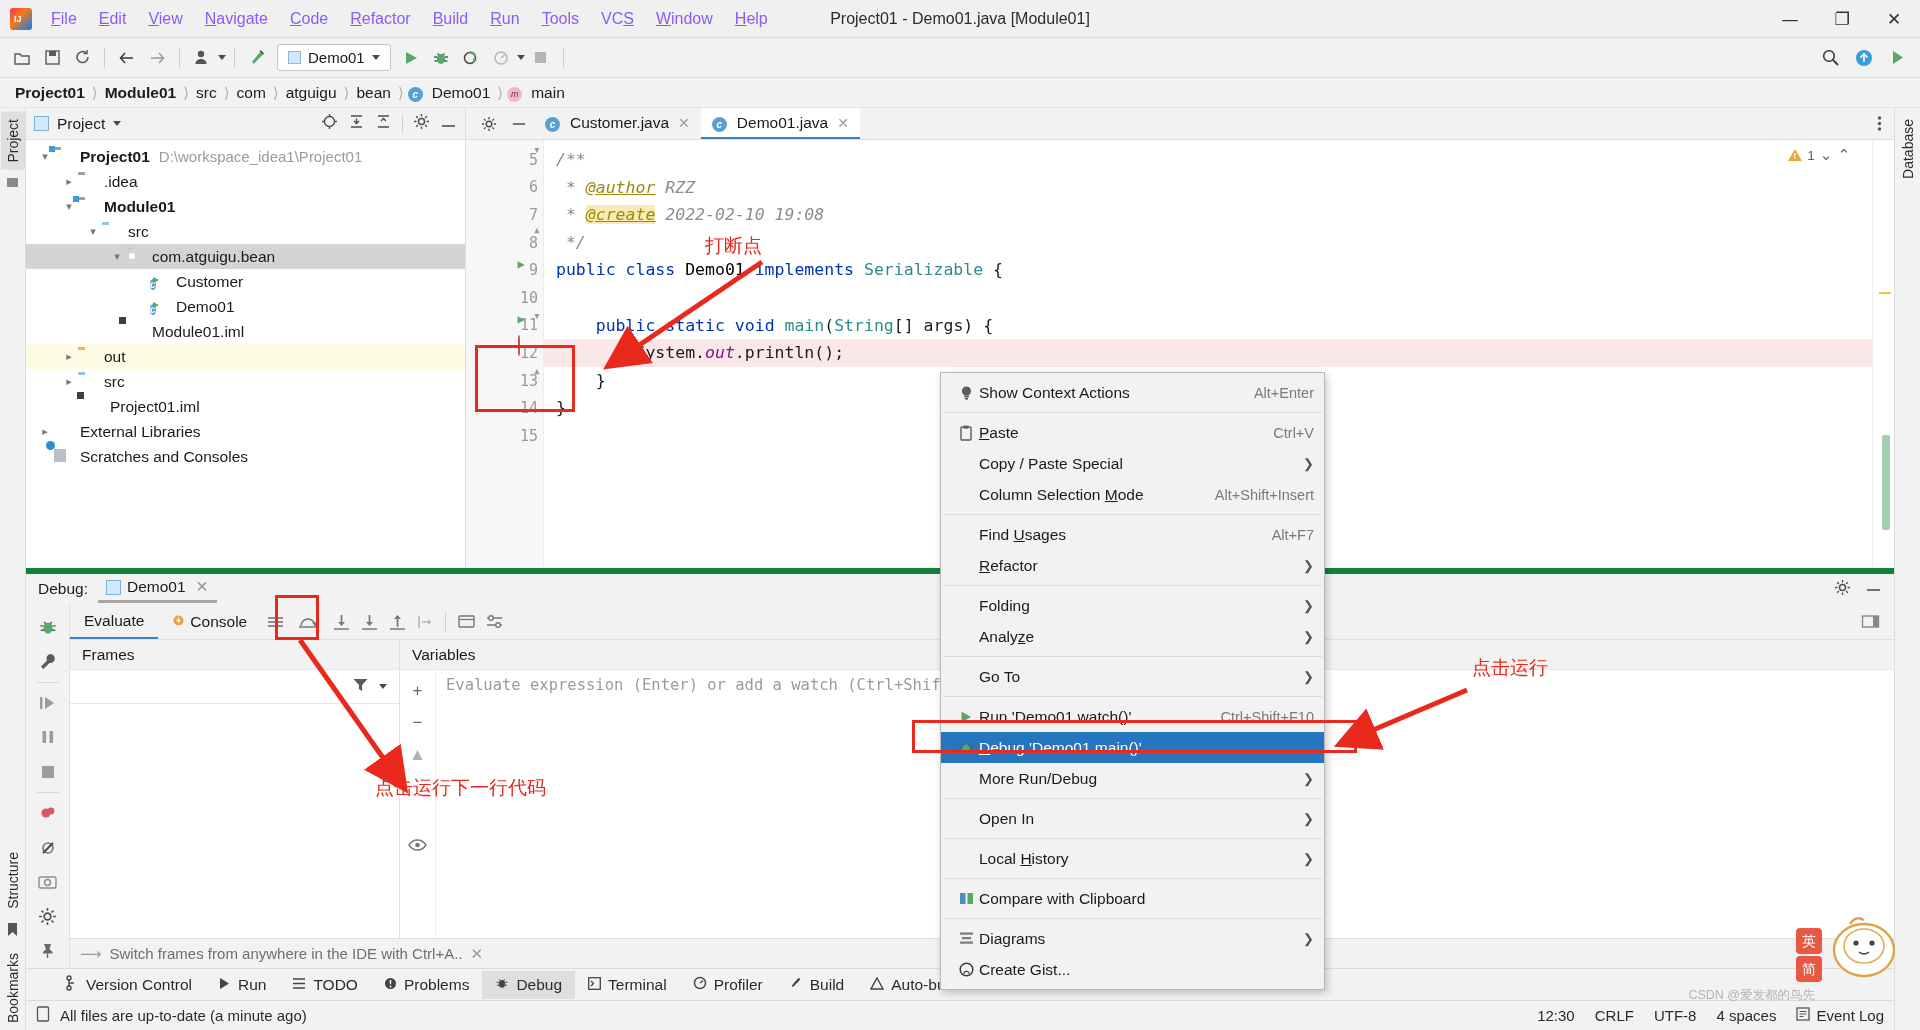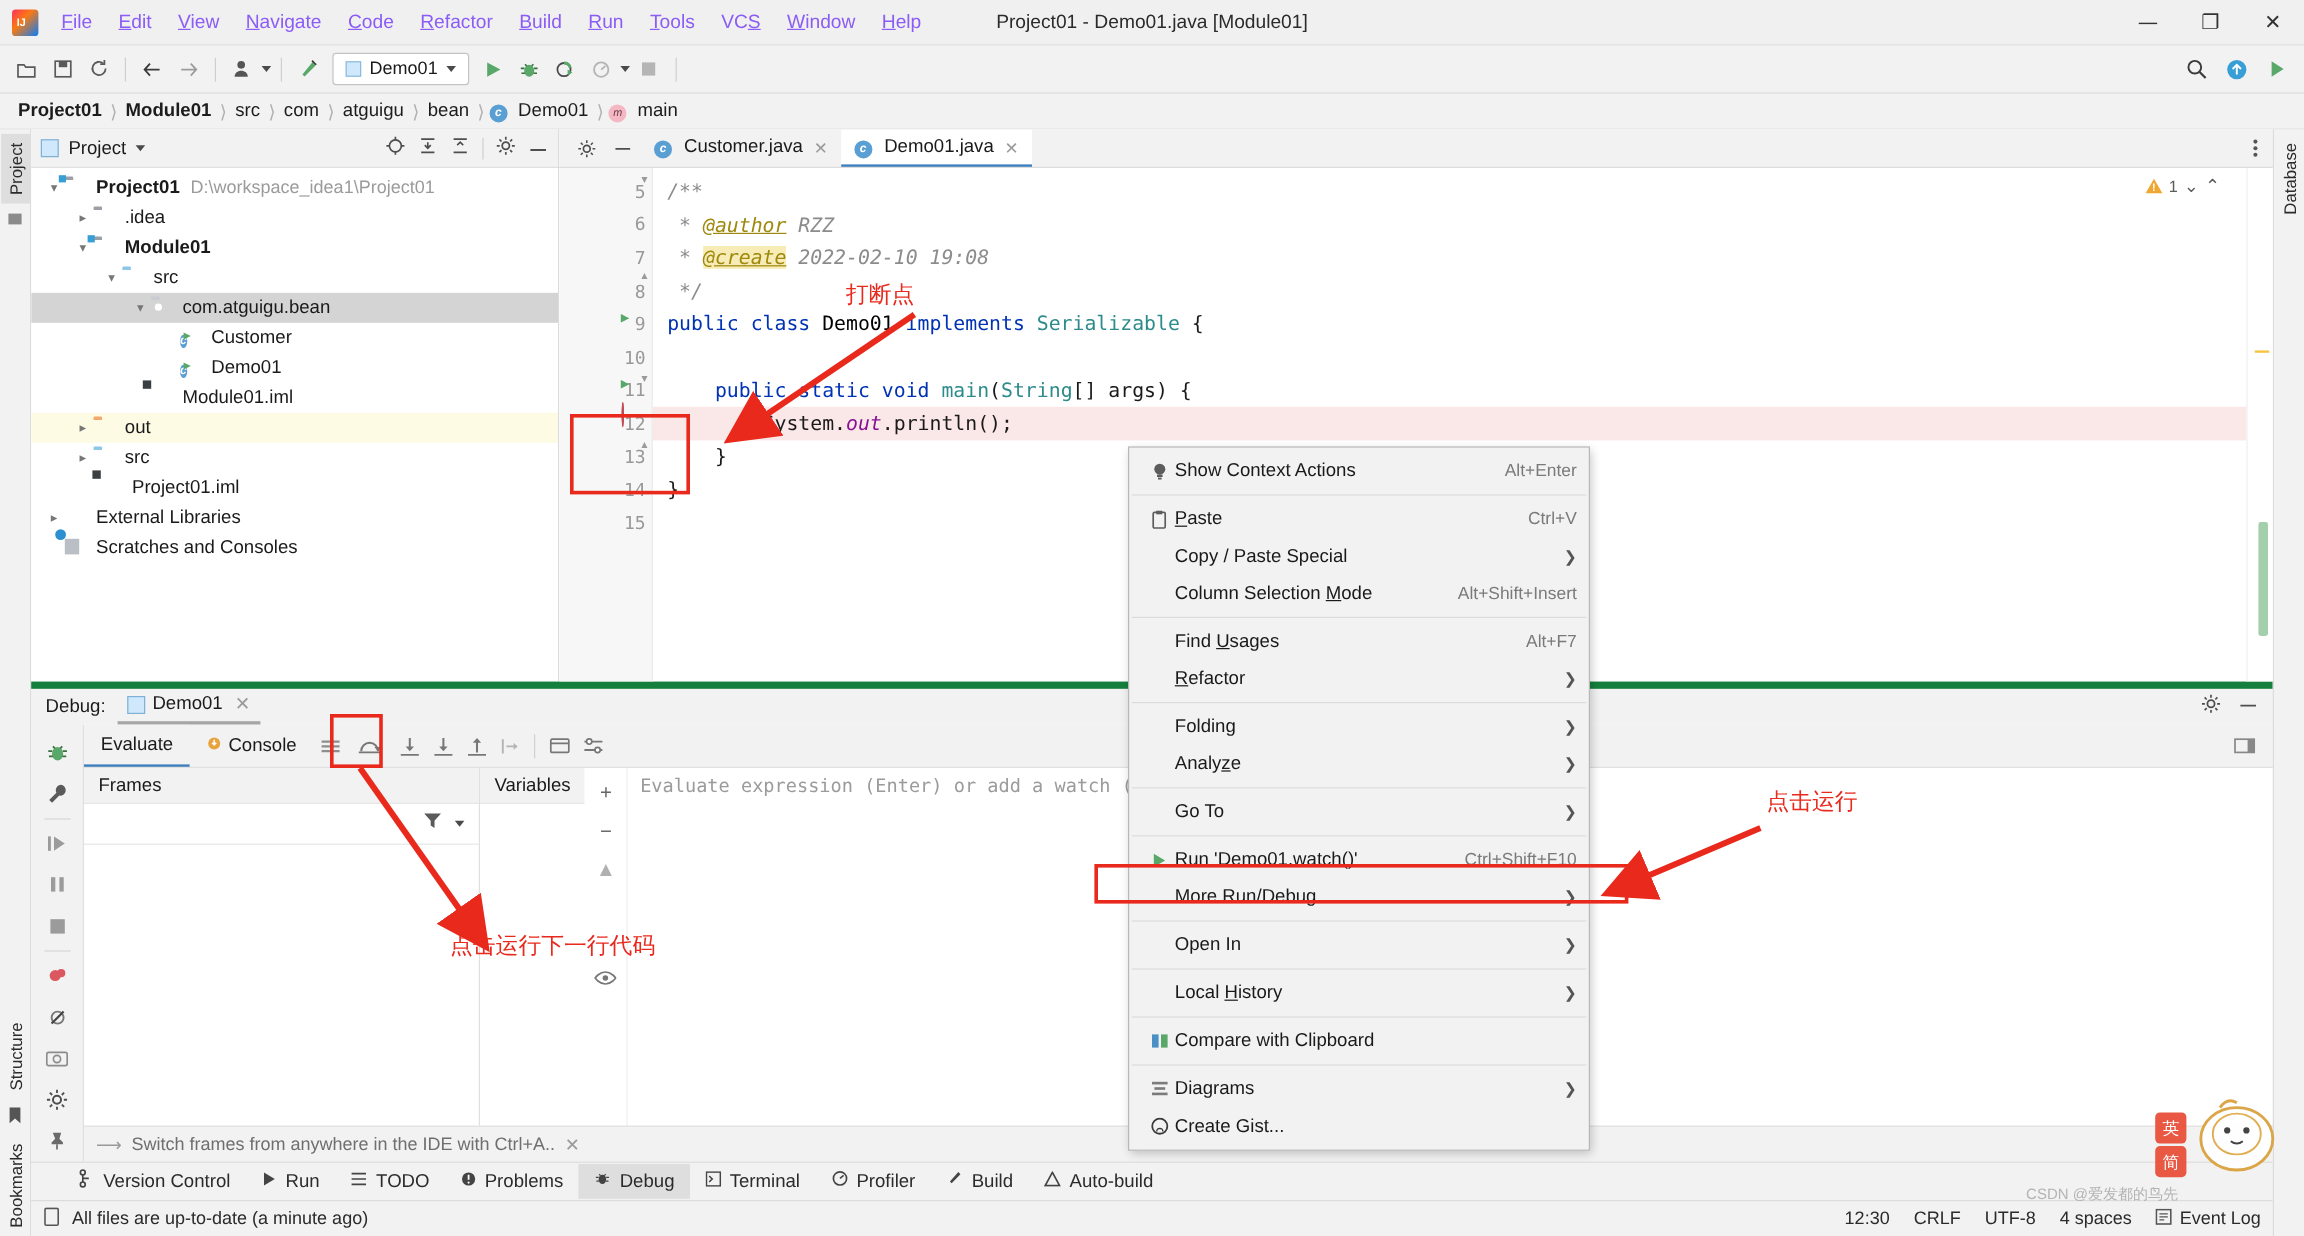--- a/index.html
+++ b/index.html
@@ -210,21 +210,21 @@
   .dbg-main { flex:1 1 auto; display:flex; flex-direction:column; min-width:0; background:#fff; }
   .dbg-tabbar { height:36px; display:flex; align-items:center; background:#f2f2f2; flex:none; border-bottom:1px solid #e0e0e0;}
   .dtab { font-size:15.5px; padding:0 14px; height:100%; display:flex; align-items:center; gap:5px; }
   .dtab.active { border-bottom:2px solid #3d7ebd; background:#f2f2f2; }
   .dtb-ico { width:28px;height:100%;display:flex;align-items:center;justify-content:center;color:#6e6e6e; }
   .dbg-split { flex:1 1 auto; display:flex; min-height:0; }
   .frames-pane { width:330px; flex:none; display:flex; flex-direction:column; border-right:1px solid #e0e0e0; background:#fff;}
   .pane-title { height:30px; display:flex; align-items:center; padding:0 12px; font-size:15.5px; background:#f2f2f2; border-bottom:1px solid #e7e7e7;}
   .frames-toolbar { height:34px; display:flex; align-items:center; justify-content:flex-end; gap:10px; padding-right:12px; border-bottom:1px solid #e7e7e7;}
   .frames-body { flex:1 1 auto; display:flex; align-items:center; justify-content:center; color:#9b9b9b; font-size:15.5px; }
-  .vars-pane { flex:1 1 auto; display:flex; flex-direction:row; min-width:0; background:#fff;}
+  .vars-pane { flex:1 1 auto; display:flex; flex-direction:column; min-width:0; background:#fff;}
   .vars-head { height:30px; display:flex; align-items:center; padding:0 12px; font-size:15.5px; background:#f2f2f2; border-bottom:1px solid #e7e7e7; }
   .vars-row { display:flex; flex:1 1 auto; min-height:0; }
   .vstrip { width:36px; flex:none; display:flex; flex-direction:column; align-items:center; gap:0; padding-top:5px; border-right:1px solid #eee;}
   .vstrip .vi { width:26px;height:32px;display:flex;align-items:center;justify-content:center;color:#666;font-size:17px;}
   .vars-body { flex:1 1 auto; }
   .eval-input { height:30px; display:flex; align-items:center; padding:0 10px; color:#9b9b9b; font-size:15.5px;
      font-family:"DejaVu Sans Mono", monospace; }
   .hint-bar { height:30px; display:flex; align-items:center; gap:8px; padding:0 10px; font-size:15px; color:#6f6f6f;
      background:#f2f2f2; border-top:1px solid #e0e0e0; flex:none; }
 
@@ -1028,20 +1028,29 @@
 
     <div class="cmi">
       <span class="ico">
         <svg width="14" height="14" viewBox="0 0 14 14">
             <path d="M2.5 1.5l9.5 5.5-9.5 5.5z" fill="#59a869"></path>
           </svg>
       </span>
       <span class="lb">Run 'Demo01.watch()'</span>
       <span class="sc">Ctrl+Shift+F10</span>
     </div>
+    <div class="cmi sel">
+      <span class="ico">
+        <svg width="16" height="16" viewBox="0 0 18 18">
+            <ellipse cx="9" cy="10" rx="4.2" ry="5" fill="#59a869"></ellipse>
+            <path d="M2 8h3M13 8h3M2.5 12h3M12.5 12h3M5.5 4.5L7 6M12.5 4.5L11 6" stroke="#3a6f3f" stroke-width="1.3"></path>
+          </svg>
+      </span>
+      <span class="lb"><u>D</u>ebug 'Demo01.main()'</span>
+    </div>
     <div class="cmi">
       <span class="ico"></span>
       <span class="lb">More Run/Debug</span>
       <span class="sub">❯</span>
     </div>
     <div class="cm-sep"></div>
 
     <div class="cmi">
       <span class="ico"></span>
       <span class="lb">Open In</span>

